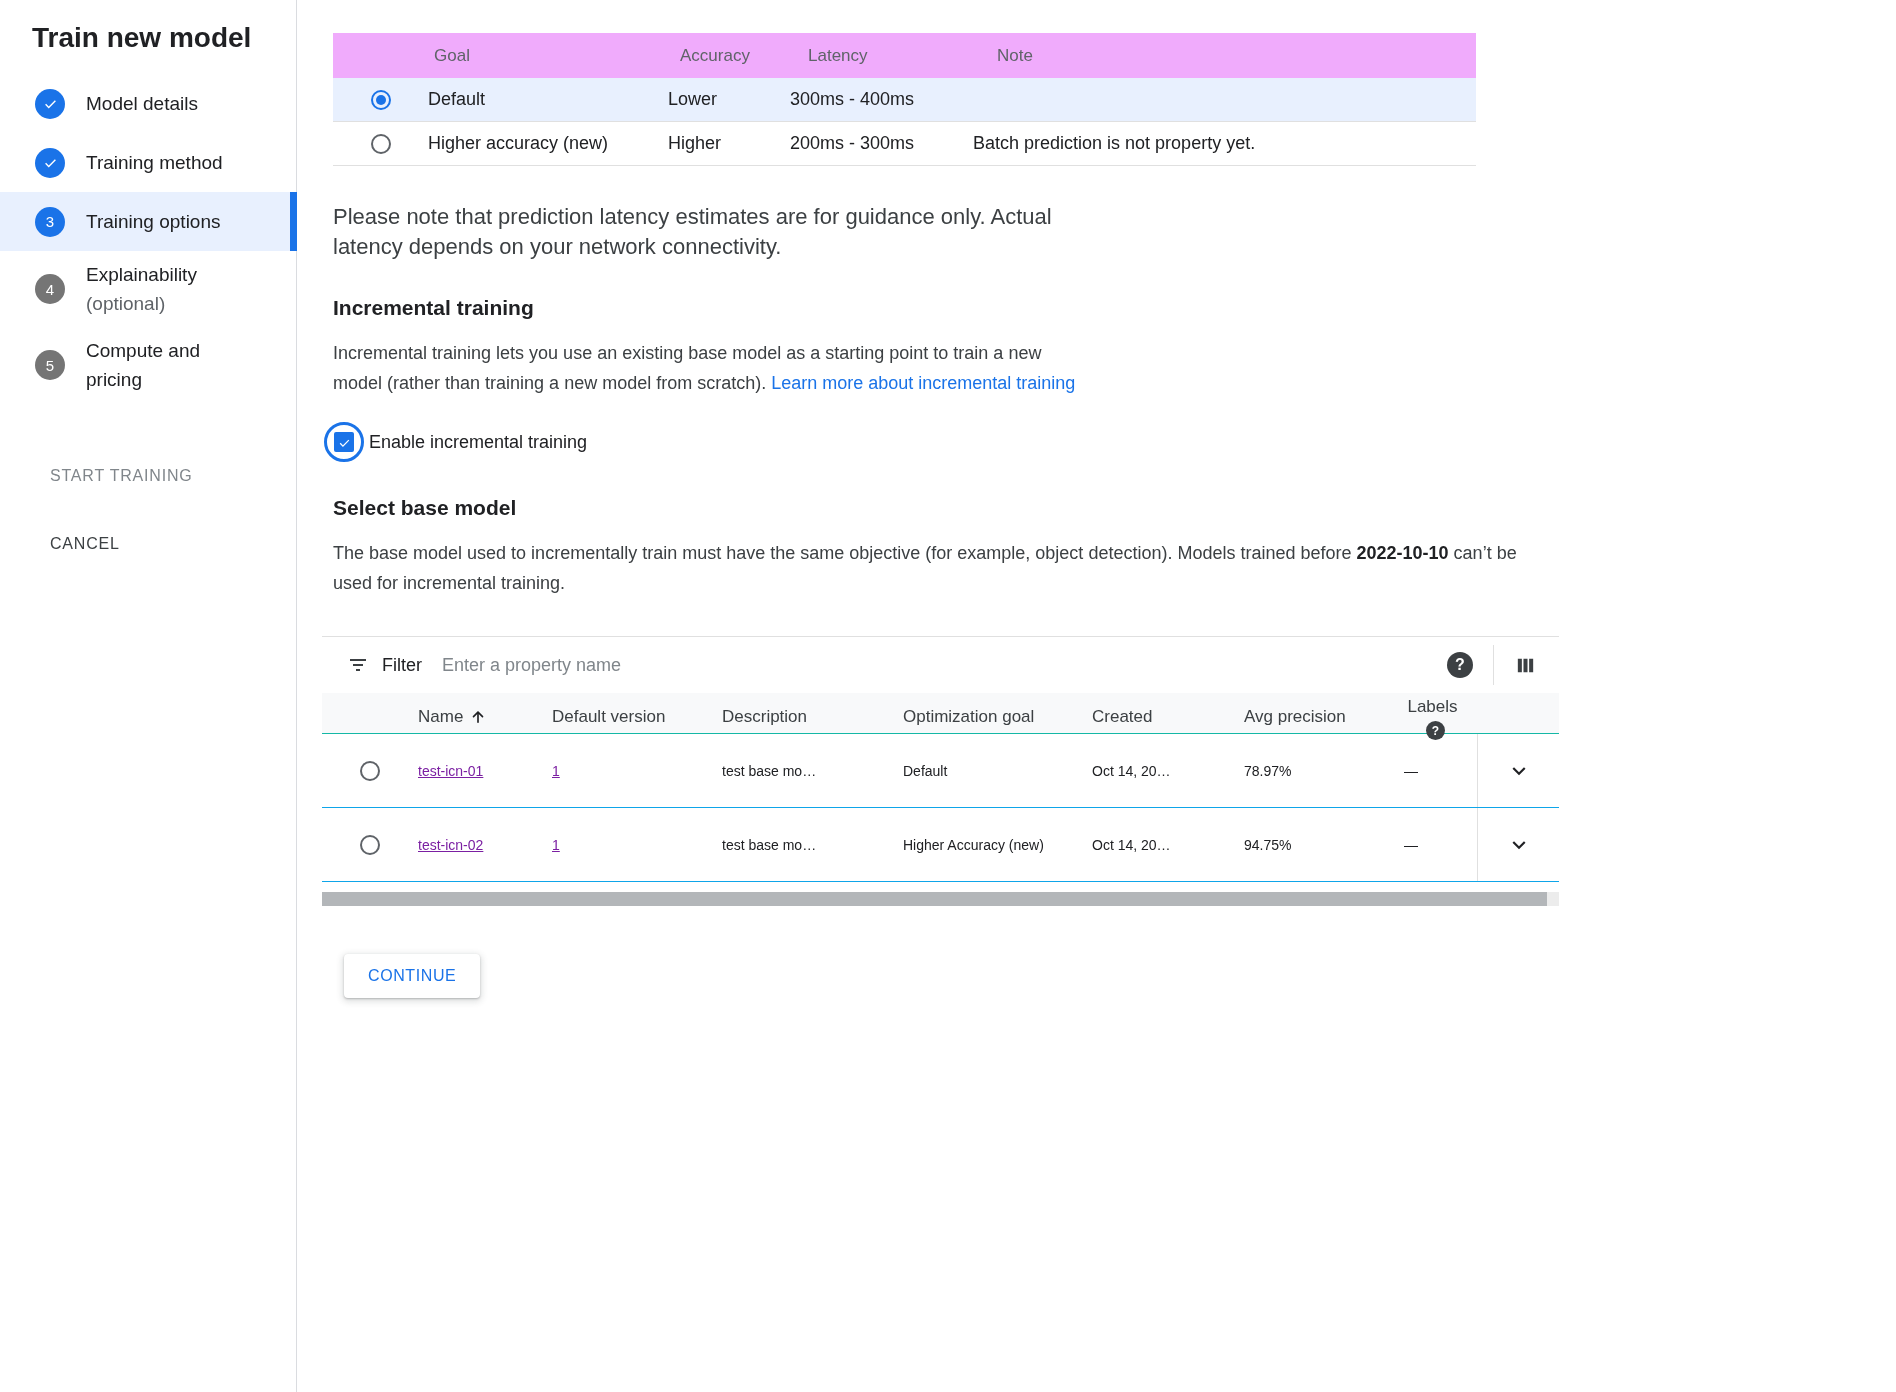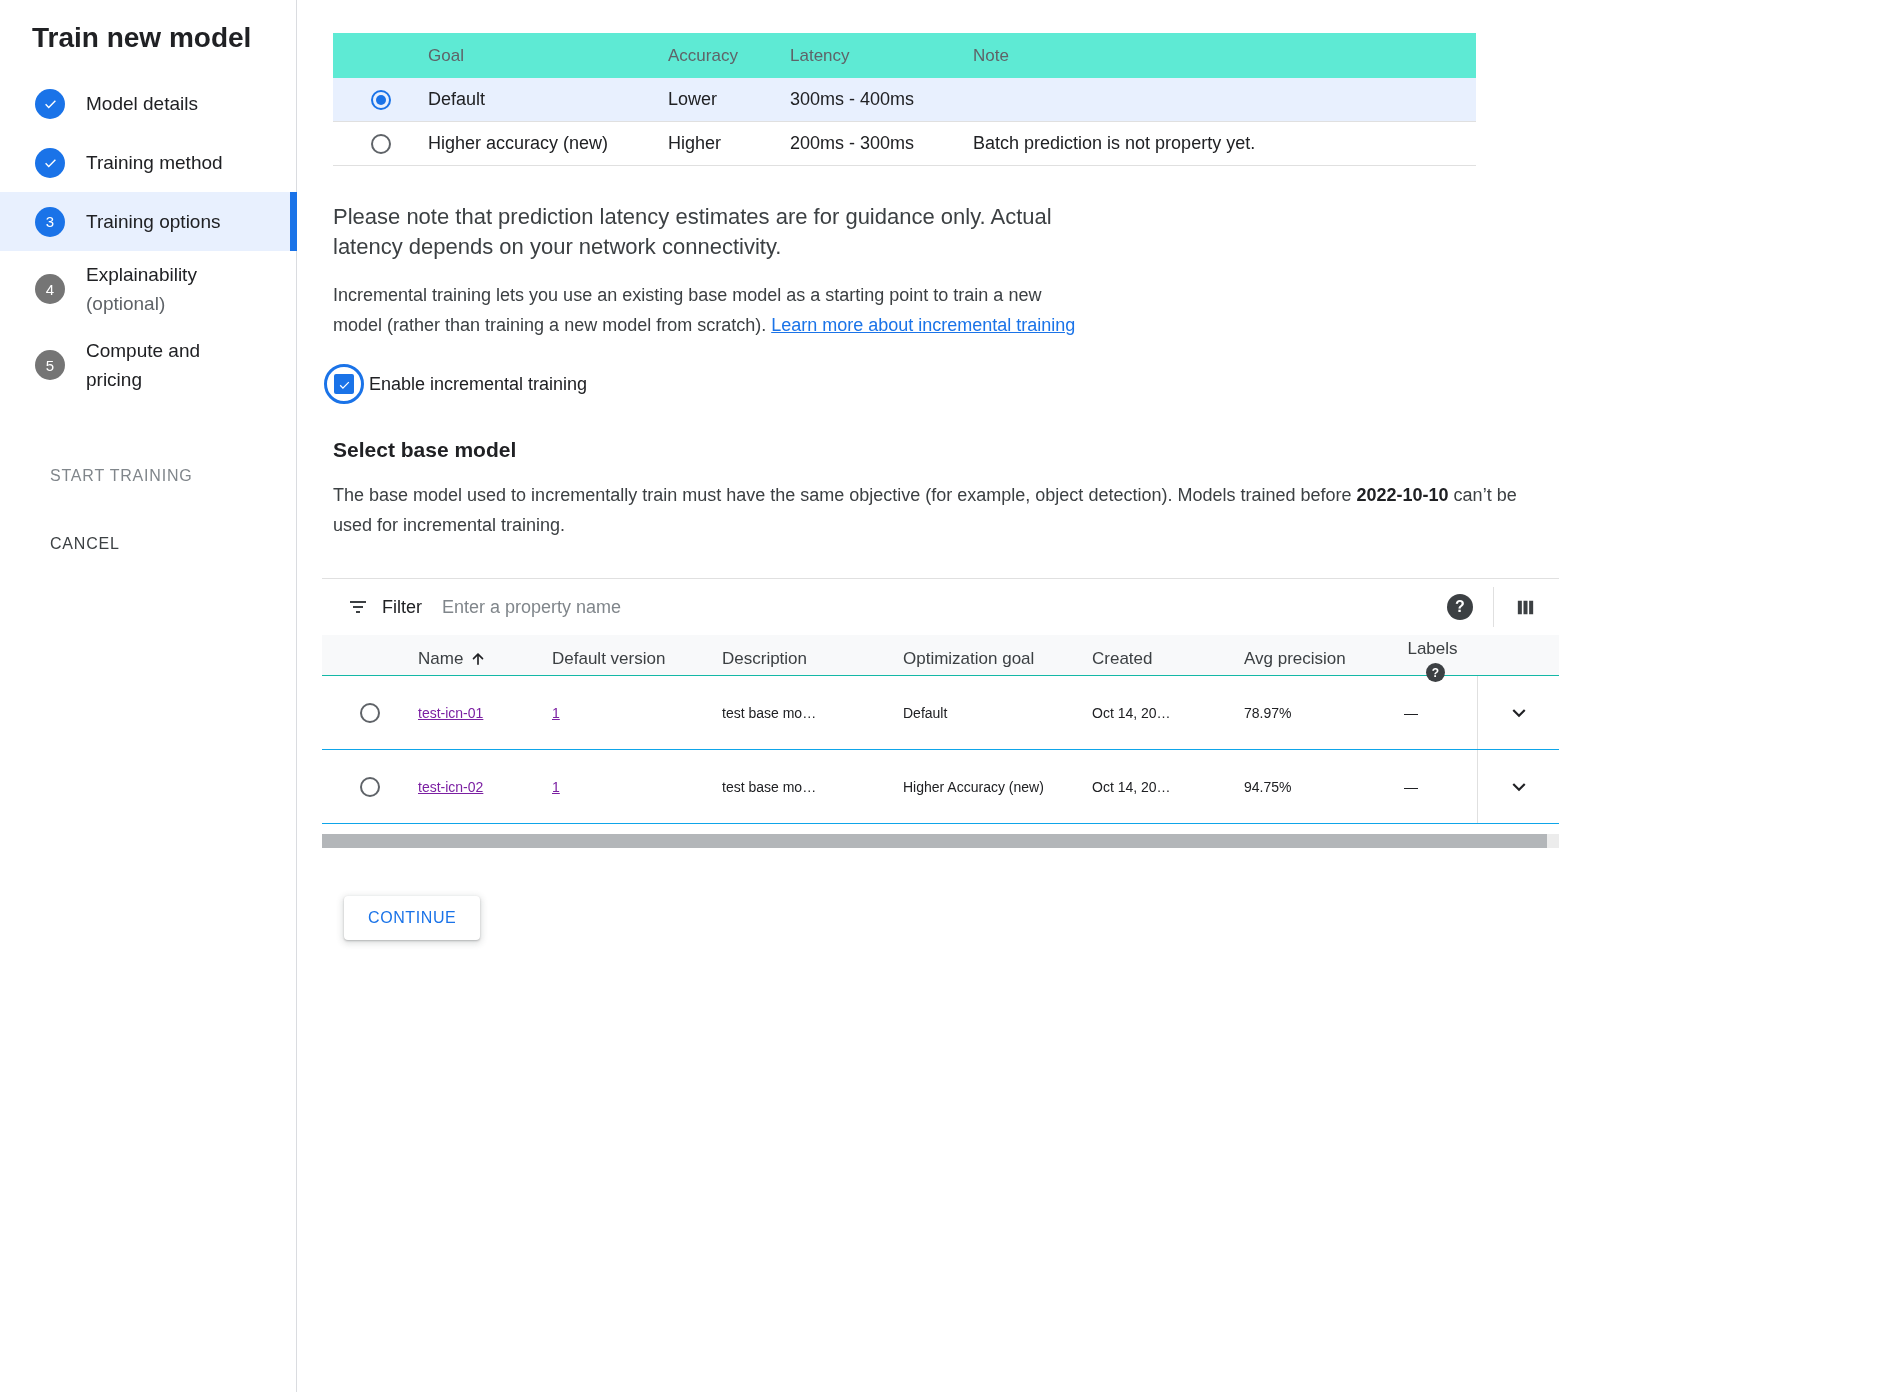--- a/index.html
+++ b/index.html
@@ -24,34 +24,34 @@
   .sidebar-action { margin-left: 50px; font-size: 16px; font-weight: 500; letter-spacing: 0.8px; cursor: pointer; }
   .start-training { margin-top: 64px; color: #80868b; }
   .cancel { margin-top: 50px; color: #3c4043; }
 
   
   .main { flex: 1; padding: 33px 0 0 36px; }
 
   
   .goal-table { width: 1143px; font-size: 18px; }
   .goal-row { display: grid; grid-template-columns: 95px 240px 122px 183px 1fr; align-items: center; }
-  .goal-head { background: #5eead4; height: 45px; color: #5f6368; font-size: 17px; }
+  .goal-head { background: #f0abfc; height: 45px; color: #5f6368; font-size: 17px; gap: 6px; }
   .goal-body-row { height: 44px; border-bottom: 1px solid #e0e0e0; }
   .goal-body-row.selected { background: #e8f0fe; }
   .goal-cell { padding-right: 12px; }
   .radio { width: 20px; height: 20px; border: 2px solid #5f6368; border-radius: 50%; justify-self: center; position: relative; cursor: pointer; }
   .radio.checked { border-color: #1a73e8; }
   .radio.checked::after { content:""; position: absolute; left: 3px; top: 3px; right: 3px; bottom: 3px; background: #1a73e8; border-radius: 50%; }
 
   .note-par { margin-top: 36px; width: 730px; font-size: 22px; line-height: 30px; color: #3c4043; }
 
   .section-heading { margin-top: 34px; font-size: 21px; font-weight: 700; color: #202124; }
   .body-par { margin-top: 18px; width: 745px; font-size: 18px; line-height: 30px; color: #3c4043; }
   .body-par.wide { width: 1210px; }
-  a.blue-link { color: #1a73e8; text-decoration: underline; cursor: pointer; }
+  a.blue-link { color: #1a73e8; cursor: pointer; }
   .bold-date { font-weight: 700; color: #202124; }
 
   
   .checkbox-row { margin-top: 24px; display: flex; align-items: center; }
   .check-ring { width: 40px; height: 40px; border-radius: 50%; border: 3px solid #1a73e8; display: flex; align-items: center; justify-content: center; margin-left: -9px; cursor: pointer; flex: none; }
   .checkbox { width: 20px; height: 20px; background: #1a73e8; border-radius: 2px; display: flex; align-items: center; justify-content: center; }
   .checkbox-label { margin-left: 5px; font-size: 18px; color: #202124; }
 
   
   .table-section { margin-left: -11px; width: 1237px; margin-top: 38px; }
@@ -153,20 +153,21 @@
         <div class="goal-cell">Higher accuracy (new)</div>
         <div class="goal-cell">Higher</div>
         <div class="goal-cell">200ms - 300ms</div>
         <div class="goal-cell">Batch prediction is not property yet.</div>
       </div>
     </div>
 
     <p class="note-par">Please note that prediction latency estimates are for guidance only. Actual latency depends on your network connectivity.</p>
 
     
+    <h2 class="section-heading">Incremental training</h2>
     <p class="body-par"><span>Incremental training lets you use an existing base model as a starting point to train a new model (rather than training a new model from scratch). </span><a class="blue-link">Learn more about incremental training</a></p>
 
     <div class="checkbox-row">
       <span class="check-ring">
         <span class="checkbox">
           <svg width="15" height="15" viewBox="0 0 24 24">
               <path d="M9.5 16.2 5.8 12.5l-1.4 1.4 5.1 5.1L19.6 8.9l-1.4-1.4z" fill="#ffffff"></path>
             </svg>
         </span>
       </span>

